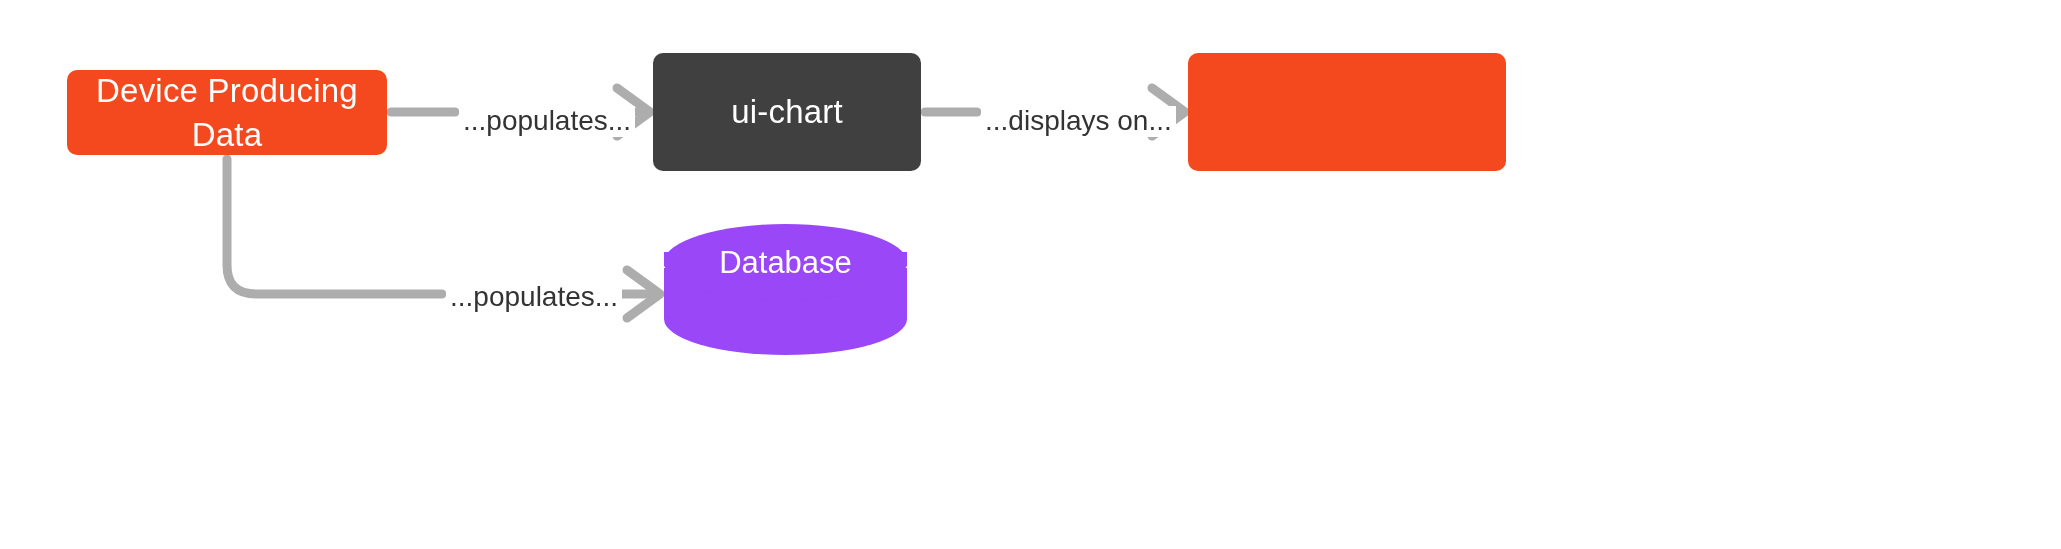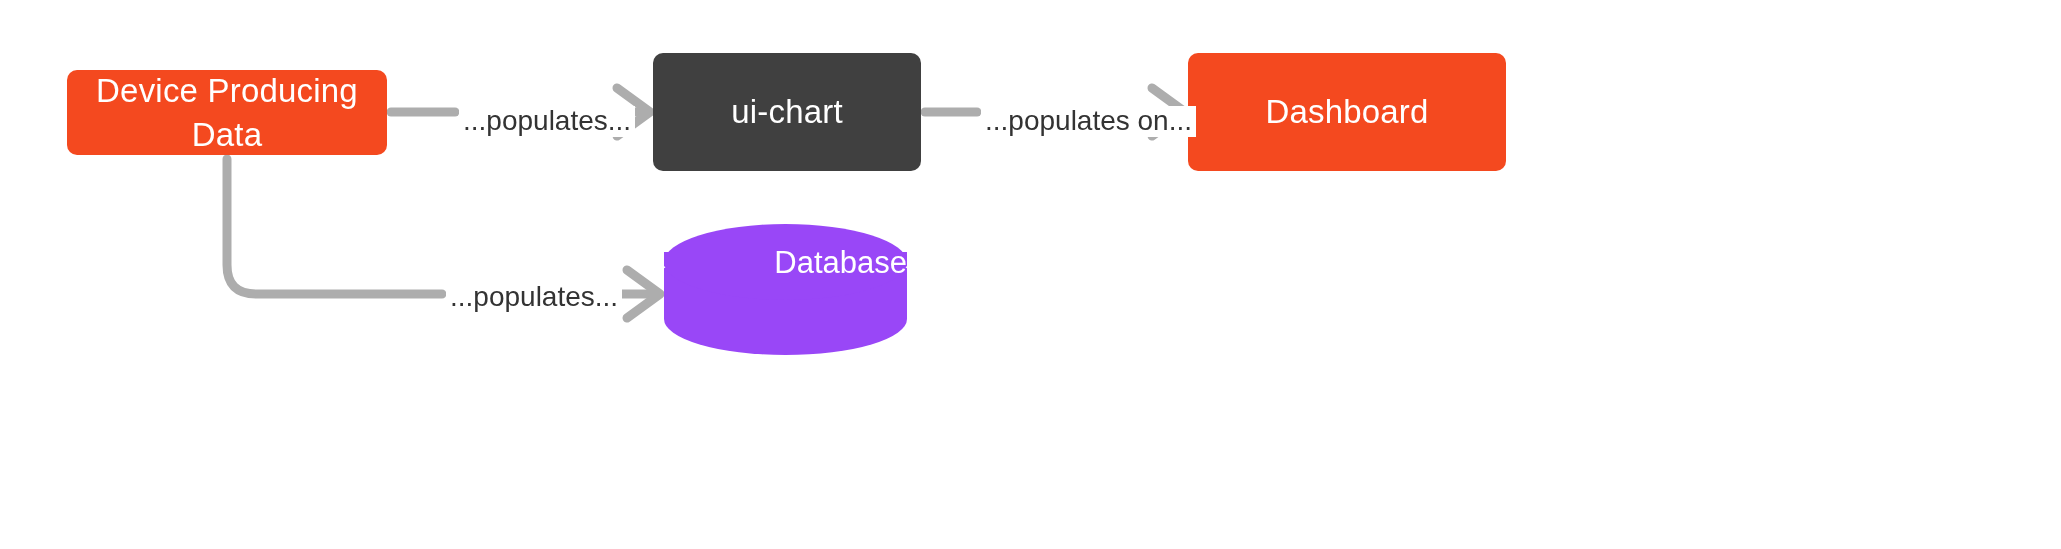--- a/index.html
+++ b/index.html
@@ -107,21 +107,21 @@
     width: 243px;
     height: 76px;
     background: #9947f7;
     border-radius: 50%;
   }
   #db-label {
     position: absolute;
     left: 0;
     top: 20px;
     width: 243px;
-    text-align: right;
+    text-align: center;
     color: #ffffff;
     font-size: 31px;
     line-height: 1.2;
   }
   
   .edge-label {
     position: absolute;
     color: #333333;
     font-size: 28px;
     white-space: nowrap;
@@ -172,28 +172,27 @@
   <div class="node node-rect" id="node-device">
     <span>Device Producing Data</span>
   </div>
 
   <div class="node node-rect" id="node-uichart">
     <span>ui-chart</span>
   </div>
 
   <div class="node node-rect" id="node-dashboard">
     <span class="node-lines">
-      <span>Dashboard</span>
     </span>
   </div>
 
   <div id="node-database">
     <div id="db-body"></div>
     <div id="db-gap"></div>
     <div id="db-top"></div>
     <div id="db-label">Database</div>
   </div>
 
   <div class="edge-label" id="label-populates-chart">...populates...</div>
-  <div class="edge-label" id="label-displays-on">...populates on...</div>
+  <div class="edge-label" id="label-displays-on">...displays on...</div>
   <div class="edge-label" id="label-populates-db">...populates...</div>
 
 </div>
 
 </body></html>

